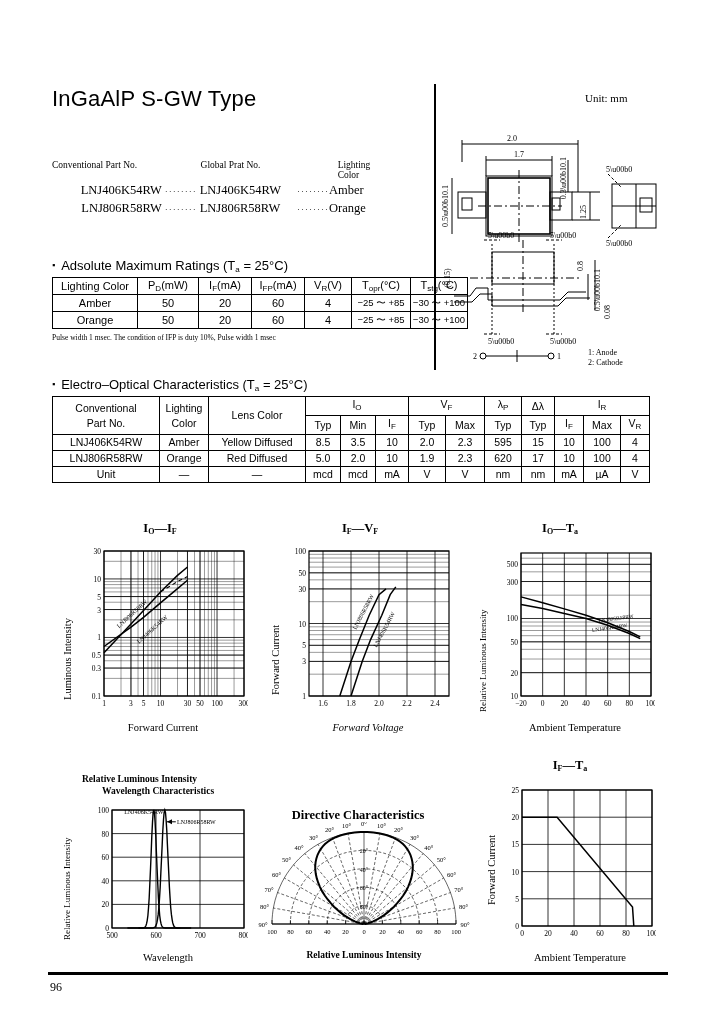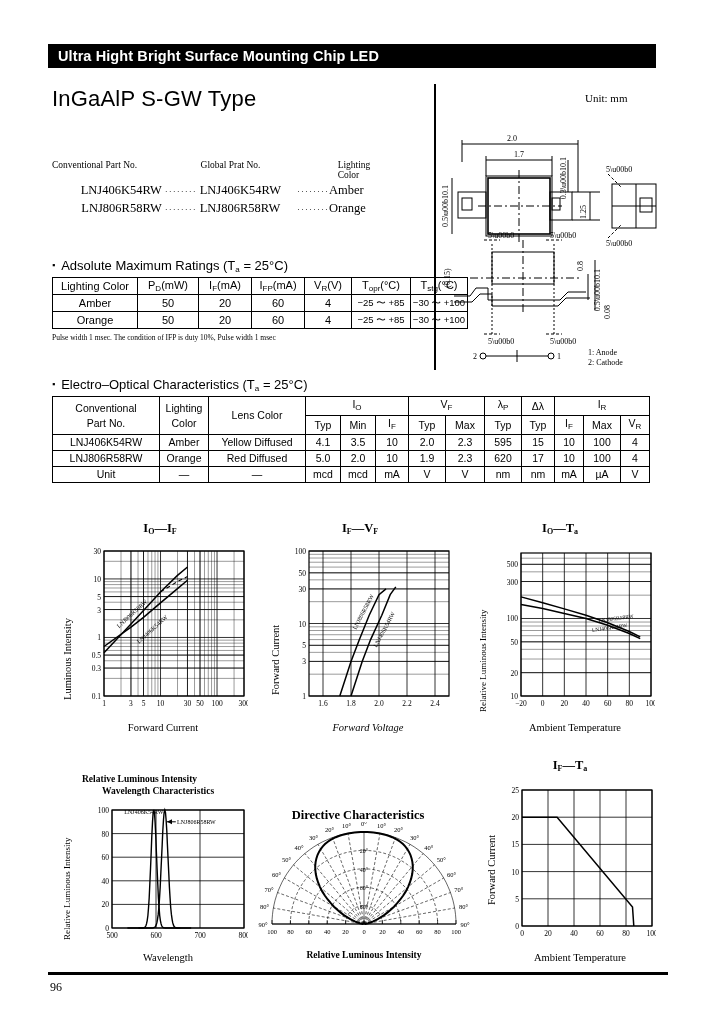--- a/index.html
+++ b/index.html
@@ -55,23 +55,20 @@
   
   .frule{position:absolute;left:48px;top:972px;width:620px;height:3px;background:#000;}
   .pageno{position:absolute;left:50px;top:980px;font-size:12px;}
   .brand{position:absolute;left:0;top:978px;width:720px;text-align:center;font-family:"Liberation Sans",sans-serif;font-size:13px;font-weight:bold;letter-spacing:.3px;}
 </style>
 </head>
 <body>
 
 <div class="page">
 
-  <div class="titlebar">
-    <span>Ultra Hight Bright Surface Mounting Chip LED</span>
-  </div>
   <div class="maintitle">InGaAlP S-GW Type</div>
 
   <div class="vrule"></div>
   <div class="unitlbl">Unit: mm</div>
 
   <div class="pnblock">
     <div class="pnhead">
       <div>Conventional Part No.</div>
       <div>Global Prat No.</div>
       <div>Lighting Color</div>
@@ -237,21 +234,21 @@
       <td style="width:36px">Typ</td>
       <td style="width:32px">Typ</td>
       <td style="width:28px"><span>I</span><span class="sub">F</span></td>
       <td style="width:36px">Max</td>
       <td style="width:28px"><span>V</span><span class="sub">R</span></td>
     </tr>
     <tr>
       <td>LNJ406K54RW</td>
       <td>Amber</td>
       <td>Yellow Diffused</td>
-      <td>4.1</td>
+      <td>8.5</td>
       <td>3.5</td>
       <td>10</td>
       <td>2.0</td>
       <td>2.3</td>
       <td>595</td>
       <td>15</td>
       <td>10</td>
       <td>100</td>
       <td>4</td>
     </tr>

